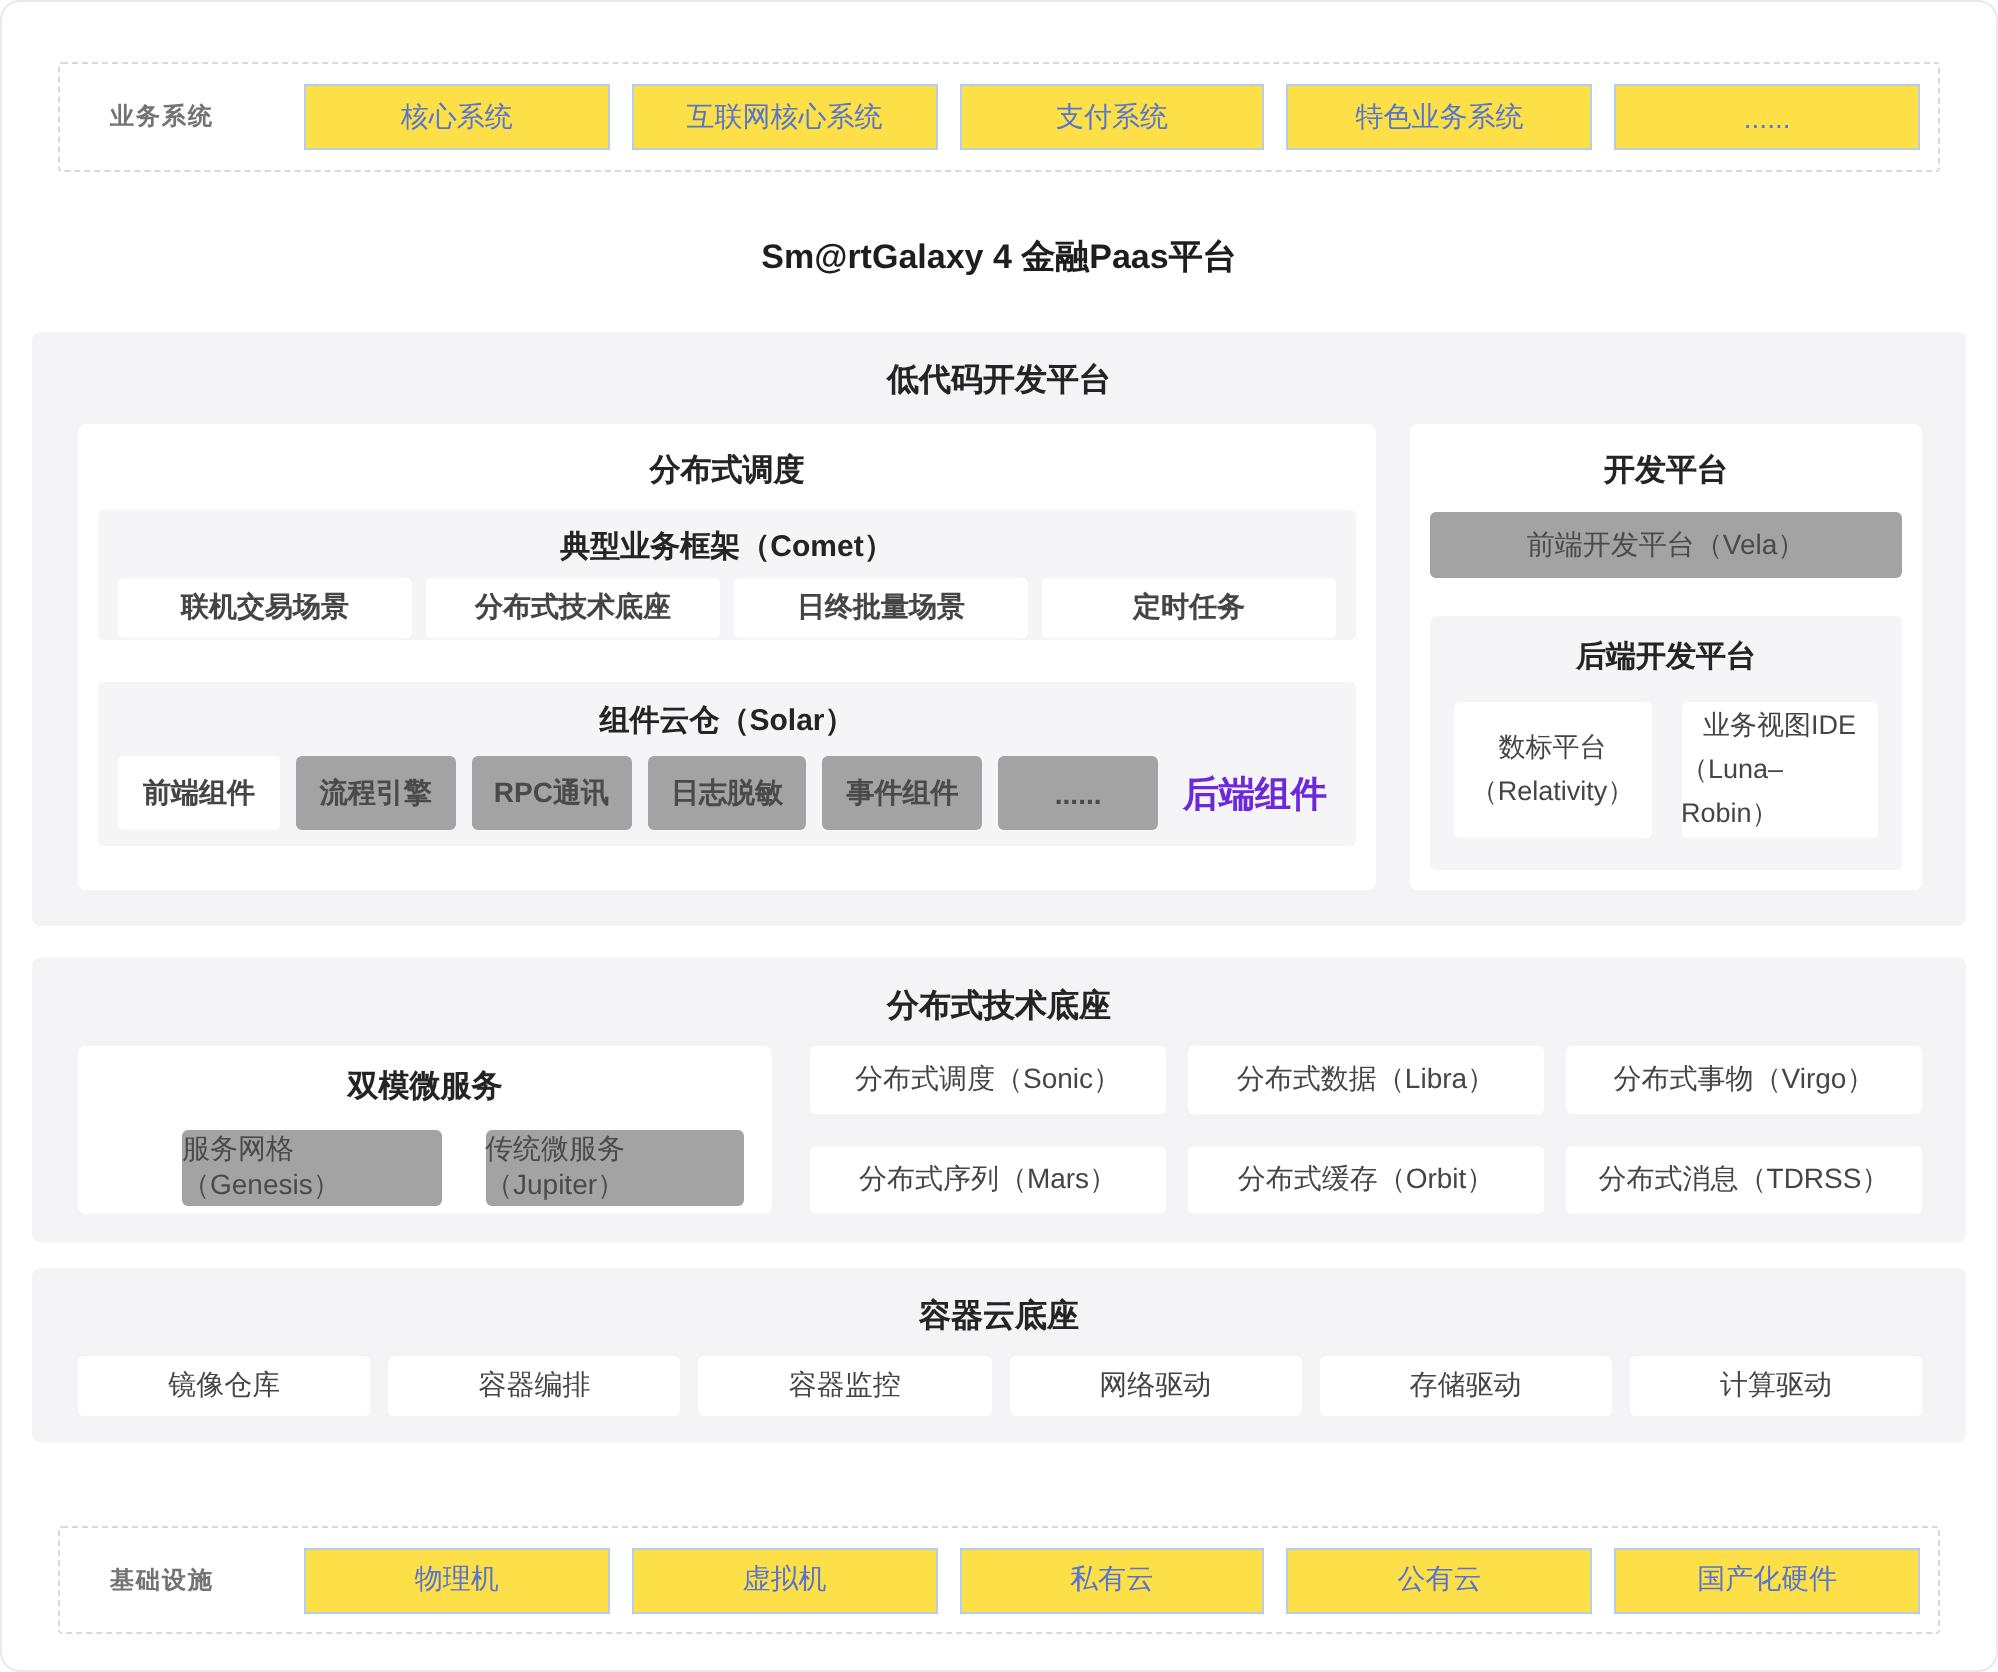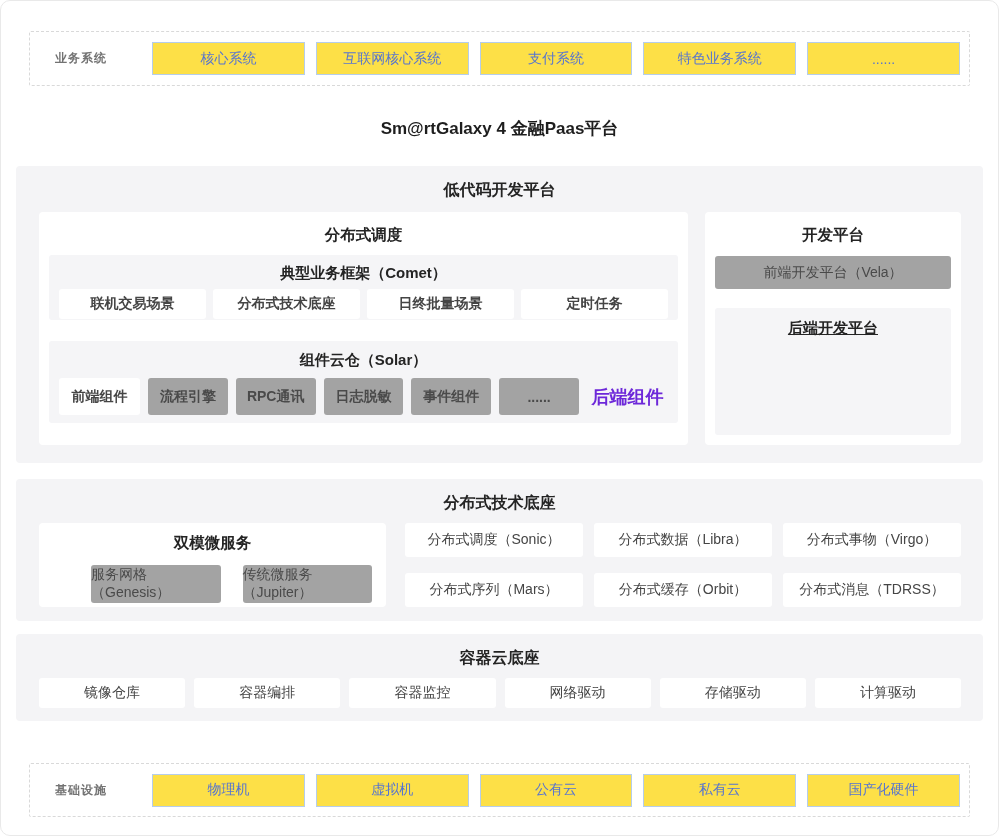--- a/index.html
+++ b/index.html
@@ -147,21 +147,21 @@
   .plain-item {
     width: 81px; height: 37px; flex: none;
     display: flex; align-items: center; justify-content: center;
     font-size: 18px; color: #6d28d9;
   }
 
   .devplat-box { width: 256px; flex: none; }
   .devplat-box .box-title { padding-top: 13px; }
   .vela-item { margin: 10px 10px 0; height: 33px; }
   .backend-box { margin-top: 19px; height: 127px; }
-  .backend-box .sub-title { padding-top: 11px; text-decoration: underline; }
+  .backend-box .sub-title { padding-top: 11px; }
   .backend-row {
     display: flex;
     gap: 15px;
     margin: 13px 12px 0;
   }
   .backend-row .white-item {
     flex: 1;
     height: 68px;
     flex-direction: column;
     font-size: 13.5px;
@@ -250,20 +250,30 @@
             <div class="plain-item">后端组件</div>
           </div>
         </div>
       </div>
 
       <div class="white-box devplat-box">
         <div class="box-title">开发平台</div>
         <div class="lav-item vela-item">前端开发平台（Vela）</div>
         <div class="sub-gray backend-box">
           <div class="sub-title">后端开发平台</div>
+          <div class="backend-row">
+            <div class="white-item">
+              <span>数标平台</span>
+              <span>（Relativity）</span>
+            </div>
+            <div class="white-item">
+              <span>业务视图IDE</span>
+              <span>（Luna–Robin）</span>
+            </div>
+          </div>
         </div>
       </div>
 
     </div>
   </section>
 
   <section class="gray-section distributed">
     <div class="section-title">分布式技术底座</div>
     <div class="dist-body">
       <div class="white-box dual-box">
@@ -294,19 +304,19 @@
       <div class="white-item">存储驱动</div>
       <div class="white-item">计算驱动</div>
     </div>
   </section>
 
   <div class="dashed-strip bottom">
     <span class="strip-label">基础设施</span>
     <div class="strip-buttons">
       <div class="blue-box">物理机</div>
       <div class="blue-box">虚拟机</div>
+      <div class="blue-box">私有云</div>
       <div class="blue-box">公有云</div>
-      <div class="blue-box">私有云</div>
       <div class="blue-box">国产化硬件</div>
     </div>
   </div>
 
 </div>
 
 </body></html>

